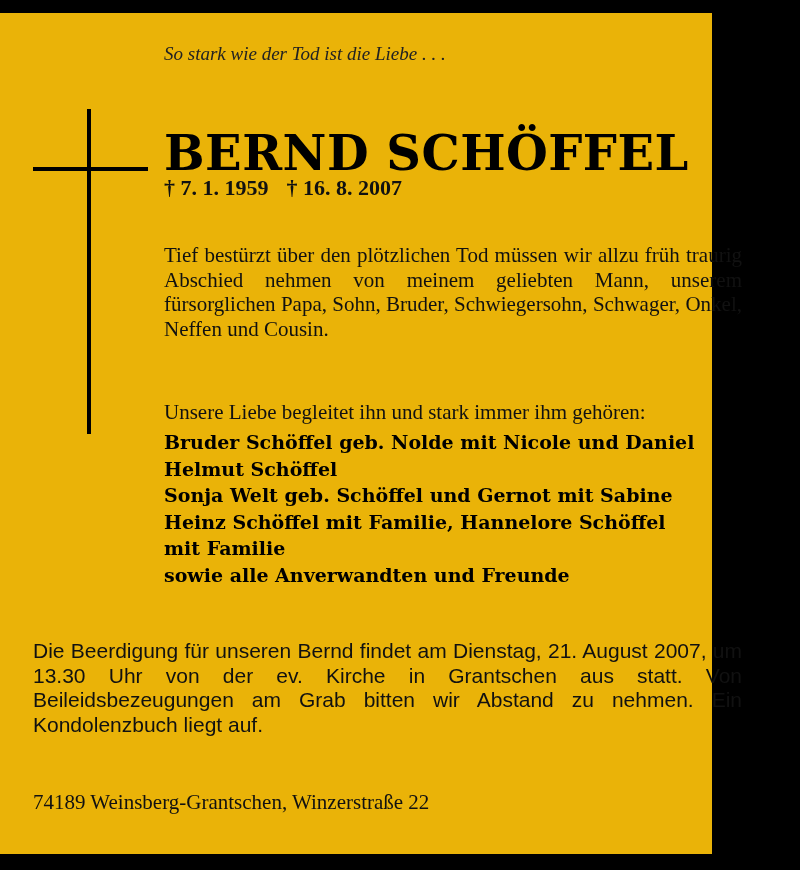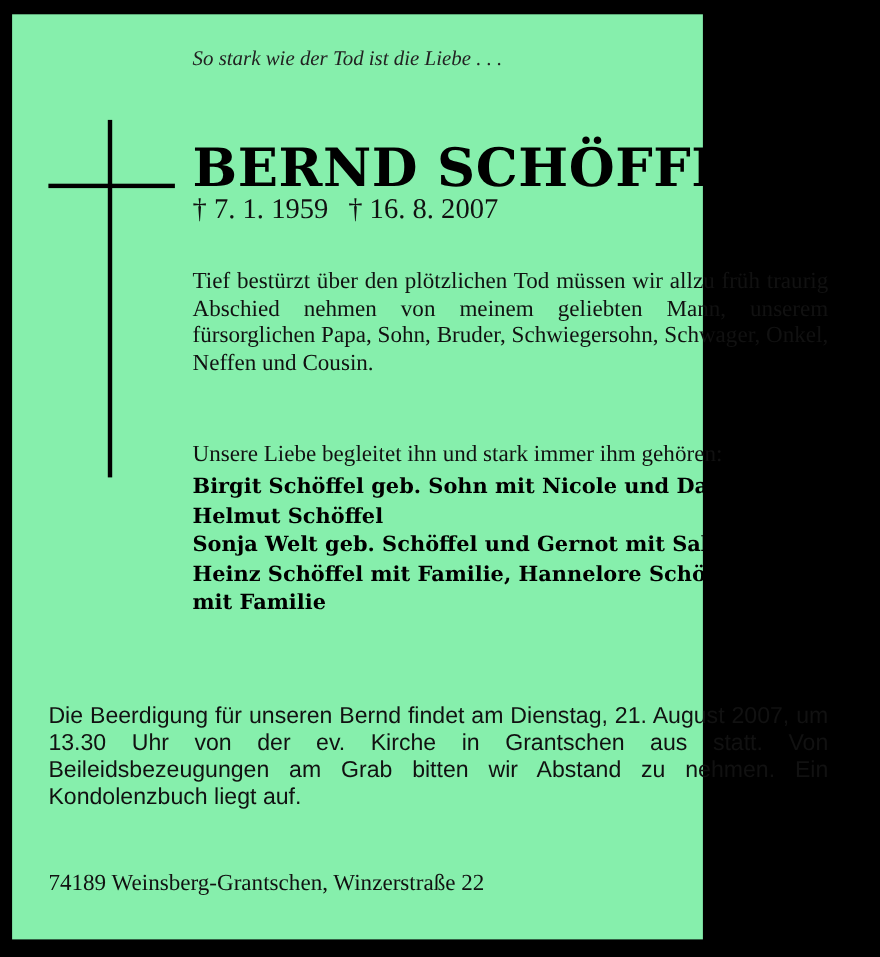--- a/index.html
+++ b/index.html
@@ -1,36 +1,36 @@
 <!DOCTYPE html>
 <html><head>
 <meta charset="utf-8">
 <style>
   html, body { margin: 0; padding: 0; background: #000; }
   body { width: 800px; height: 870px; position: relative; overflow: hidden; }
   .card {
-    position: absolute; left: 11px; top: 13px; width: 628px; height: 841px;
-    background: #86efac; color: #111;
+    position: absolute; left: 0; top: 13px; width: 712px; height: 841px;
+    background: #eab308; color: #111;
     font-family: "DejaVu Serif", "Liberation Serif", serif;
   }
   .motto {
     position: absolute; left: 164px; top: 30px;
     font-family: "Liberation Serif", serif; font-style: italic;
     font-size: 19px; color: #222;
   }
   .cross-v { position: absolute; left: 87px; top: 96px; width: 4px; height: 325px; background: #000; }
   .cross-h { position: absolute; left: 33px; top: 154px; width: 115px; height: 4px; background: #000; }
   .name {
     position: absolute; left: 164px; top: 92px;
     font-family: "DejaVu Serif", serif; font-weight: bold;
     font-size: 48px; letter-spacing: 0.5px; color: #000; white-space: nowrap; margin-top: 20px;
   }
   .dates {
     position: absolute; left: 164px; top: 162px;
-    font-family: "Liberation Serif", serif; font-size: 26px; color: #111; white-space: nowrap;
+    font-family: "Liberation Serif", serif; font-size: 22px; color: #111; white-space: nowrap; font-weight: bold;
   }
   .dates span + span { margin-left: 18px; }
   .para {
     position: absolute; left: 164px; width: 578px;
     font-family: "Liberation Serif", serif; font-size: 21px; line-height: 24.5px;
     text-align: justify; color: #111;
   }
   .p1 { top: 230px; }
   .intro { top: 387px; }
   .mourners {
@@ -55,21 +55,22 @@
   <div class="motto">So stark wie der Tod ist die Liebe . . .</div>
   <div class="cross-v"></div>
   <div class="cross-h"></div>
   <div class="name">BERND SCHÖFFEL</div>
   <div class="dates">
     <span>† 7. 1. 1959</span><span>† 16. 8. 2007</span>
   </div>
   <div class="para p1">Tief bestürzt über den plötzlichen Tod müssen wir allzu früh traurig Abschied nehmen von meinem geliebten Mann, unserem fürsorglichen Papa, Sohn, Bruder, Schwiegersohn, Schwager, Onkel, Neffen und Cousin.</div>
   <div class="para intro">Unsere Liebe begleitet ihn und stark immer ihm gehören:</div>
   <div class="mourners">
-    <div>Birgit Schöffel geb. Sohn mit Nicole und Daniel</div>
+    <div>Bruder Schöffel geb. Nolde mit Nicole und Daniel</div>
     <div>Helmut Schöffel</div>
     <div>Sonja Welt geb. Schöffel und Gernot mit Sabine</div>
     <div>Heinz Schöffel mit Familie, Hannelore Schöffel</div>
     <div>mit Familie</div>
+    <div>sowie alle Anverwandten und Freunde</div>
   </div>
   <div class="funeral">Die Beerdigung für unseren Bernd findet am Dienstag, 21. August 2007, um 13.30 Uhr von der ev. Kirche in Grantschen aus statt. Von Beileidsbezeugungen am Grab bitten wir Abstand zu nehmen. Ein Kondolenzbuch liegt auf.</div>
   <div class="address">74189 Weinsberg-Grantschen, Winzerstraße 22</div>
 </div>
 
 </body></html>

